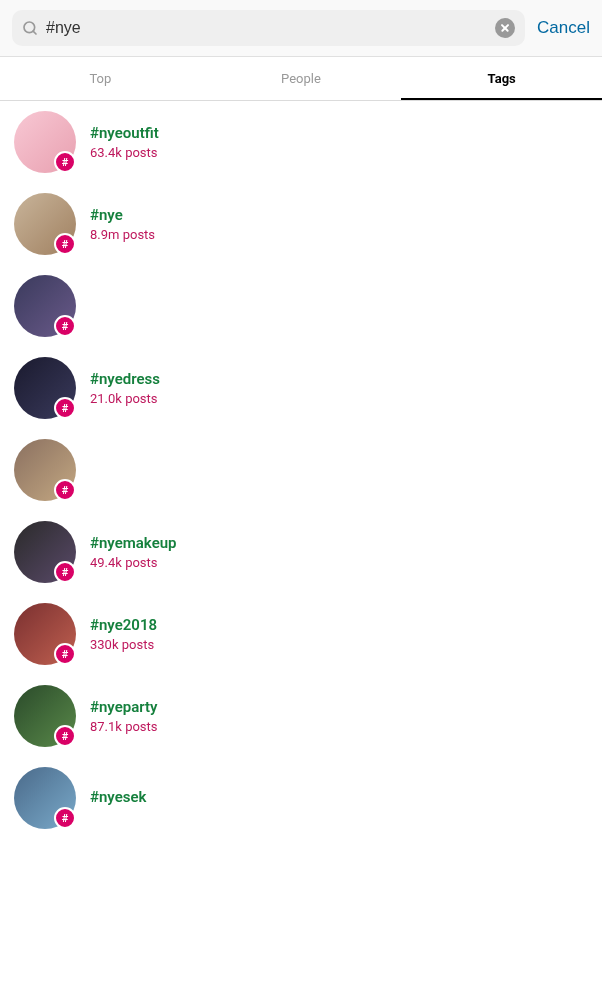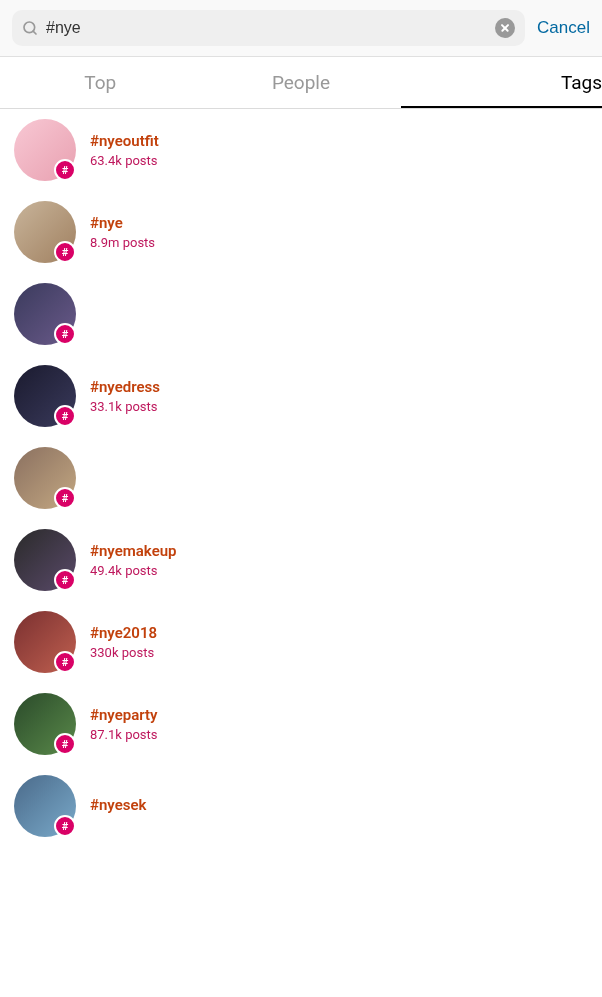--- a/index.html
+++ b/index.html
@@ -90,31 +90,30 @@
     
     .tabs-container {
       display: flex;
       border-bottom: 1px solid #dbdbdb;
     }
 
     .tab {
       flex: 1;
       text-align: center;
       padding: 14px 0;
-      font-size: 19px;
+      font-size: 13px;
       color: #999;
       cursor: pointer;
       position: relative;
       font-weight: 400;
     }
 
     .tab.active {
       color: #000;
-      font-weight: 400;
-      text-align: right;
+      font-weight: 700;
     }
 
     .tab.active::after {
       content: '';
       position: absolute;
       bottom: 0;
       left: 0;
       right: 0;
       height: 2px;
       background: #000;
@@ -167,21 +166,21 @@
     }
 
     .result-text {
       display: flex;
       flex-direction: column;
     }
 
     .result-name {
       font-size: 15px;
       font-weight: 600;
-      color: #c2410c;
+      color: #15803d;
       margin-bottom: 3px;
     }
 
     .result-sub {
       font-size: 13px;
       color: #be185d;
     }
 
     
     .avatar-1 { background: linear-gradient(135deg, #f8c8d4 0%, #e8a0b0 100%); }
@@ -262,21 +261,21 @@
     </li>
     <li class="result-item">
       <div class="avatar-wrapper">
         <div class="avatar-circle avatar-4">
           <div class="avatar-inner"></div>
         </div>
         <div class="hashtag-badge">#</div>
       </div>
       <div class="result-text">
         <span class="result-name">#nyedress</span>
-        <span class="result-sub">33.1k posts</span>
+        <span class="result-sub">21.0k posts</span>
       </div>
     </li>
     <li class="result-item">
       <div class="avatar-wrapper">
         <div class="avatar-circle avatar-5">
           <div class="avatar-inner"></div>
         </div>
         <div class="hashtag-badge">#</div>
       </div>
     </li>

